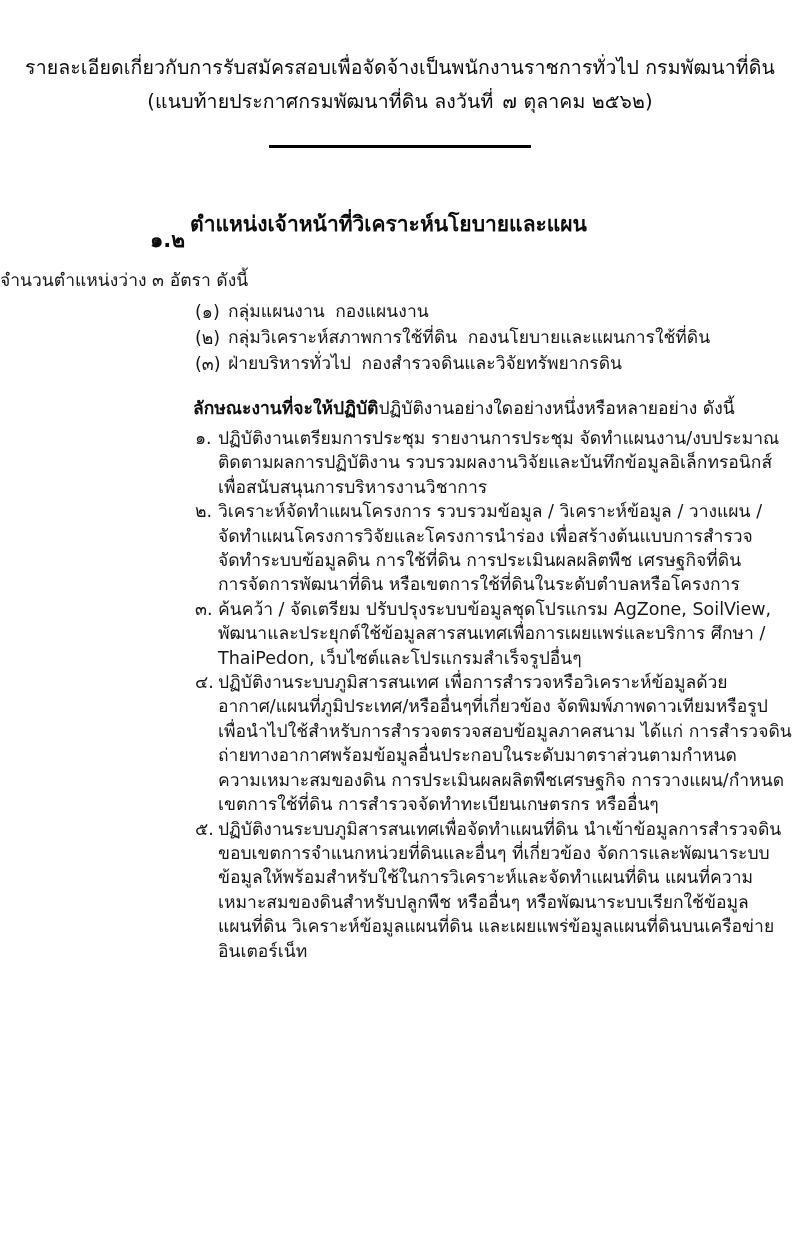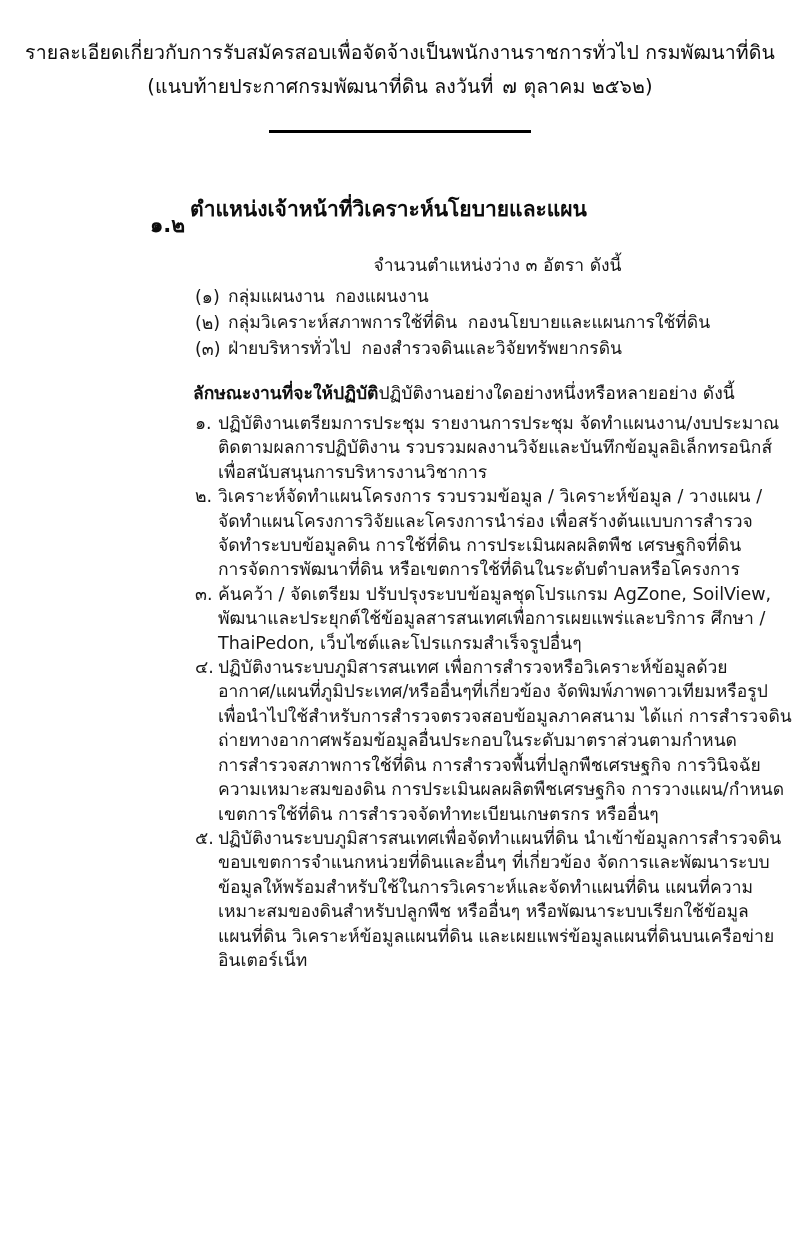--- a/index.html
+++ b/index.html
@@ -17,21 +17,21 @@
     position: relative;
     width: 800px;
     height: 1237px;
     background: #ffffff;
     overflow: hidden;
     box-sizing: border-box;
   }
 
   
   .doc-header {
-    padding-top: 38px;
+    padding-top: 53px;
     text-align: center;
   }
   .doc-title-line {
     font-size: 19.5px;
     line-height: 30px;
     letter-spacing: 0.1px;
     white-space: nowrap;
     color: #0d0d0d;
   }
   .doc-title-line.line1 {
@@ -76,25 +76,23 @@
     flex: 0 0 40px;
     font-weight: bold;
     margin-top: 16px;
   }
   .section-heading .sec-text {
     font-weight: bold;
   }
 
   .intro-line {
     margin-top: 14px;
-    padding-left: 195px;
     font-size: 17.5px;
     line-height: 25px;
     color: #171717;
-    text-align: center;
   }
 
   .sub-list {
     margin-top: 6px;
     padding-left: 195px;
   }
   .sub-item {
     display: flex;
     align-items: flex-start;
     font-size: 17.5px;
@@ -222,21 +220,20 @@
         </span>
       </div>
 
       <div class="duty-item">
         <span class="duty-marker">๔.</span>
         <span class="duty-body">
           <span class="dline">ปฏิบัติงานระบบภูมิสารสนเทศ เพื่อการสำรวจหรือวิเคราะห์ข้อมูลด้วย</span>
           <span class="dline">อากาศ/แผนที่ภูมิประเทศ/หรืออื่นๆที่เกี่ยวข้อง จัดพิมพ์ภาพดาวเทียมหรือรูป</span>
           <span class="dline">เพื่อนำไปใช้สำหรับการสำรวจตรวจสอบข้อมูลภาคสนาม ได้แก่ การสำรวจดิน</span>
           <span class="dline">ถ่ายทางอากาศพร้อมข้อมูลอื่นประกอบในระดับมาตราส่วนตามกำหนด</span>
-          <span class="dline">การสำรวจสภาพการใช้ที่ดิน การสำรวจพื้นที่ปลูกพืชเศรษฐกิจ การวินิจฉัย</span>
           <span class="dline">ความเหมาะสมของดิน การประเมินผลผลิตพืชเศรษฐกิจ การวางแผน/กำหนด</span>
           <span class="dline">เขตการใช้ที่ดิน การสำรวจจัดทำทะเบียนเกษตรกร หรืออื่นๆ</span>
         </span>
       </div>
 
       <div class="duty-item">
         <span class="duty-marker">๕.</span>
         <span class="duty-body">
           <span class="dline">ปฏิบัติงานระบบภูมิสารสนเทศเพื่อจัดทำแผนที่ดิน นำเข้าข้อมูลการสำรวจดิน</span>
           <span class="dline">ขอบเขตการจำแนกหน่วยที่ดินและอื่นๆ ที่เกี่ยวข้อง จัดการและพัฒนาระบบ</span>

